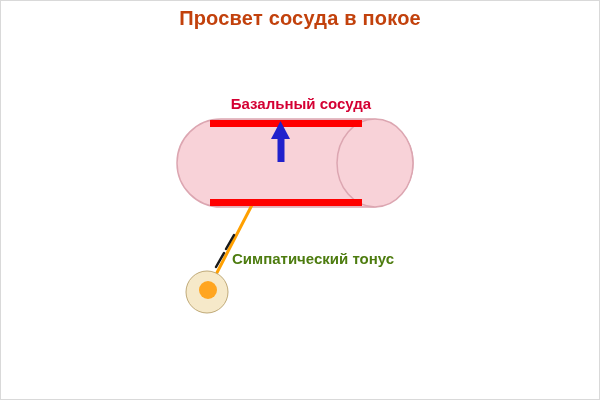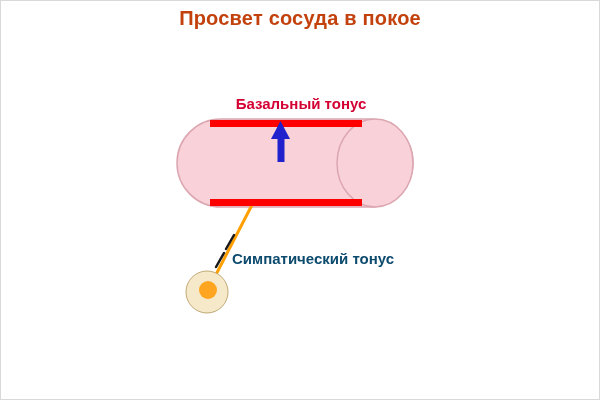--- a/index.html
+++ b/index.html
@@ -77,18 +77,18 @@
 
     <g>
       <rect x="276.5" y="136" width="7" height="25" fill="#2020cc"></rect>
       <polygon points="270,138 289,138 279.5,120" fill="#2020cc"></polygon>
     </g>
 
     <circle cx="206" cy="291" r="21" stroke-width="1" fill="#f6e9c9" stroke="#c0aa78"></circle>
     <circle cx="207" cy="289" r="9" fill="#ffa520"></circle>
   </svg>
 
-  <div class="label label-basal" style="color: rgb(212, 0, 51);">Базальный тонус</div>
+  <div class="label label-basal" style="color: rgb(212, 0, 51);">Базальный сосуда</div>
 
 
-  <div class="label label-symp" style="color: #0c4a6e;">Симпатический тонус</div>
+  <div class="label label-symp" style="color: #4d7c0f;">Симпатический тонус</div>
 
 </div>
 
 </body></html>

